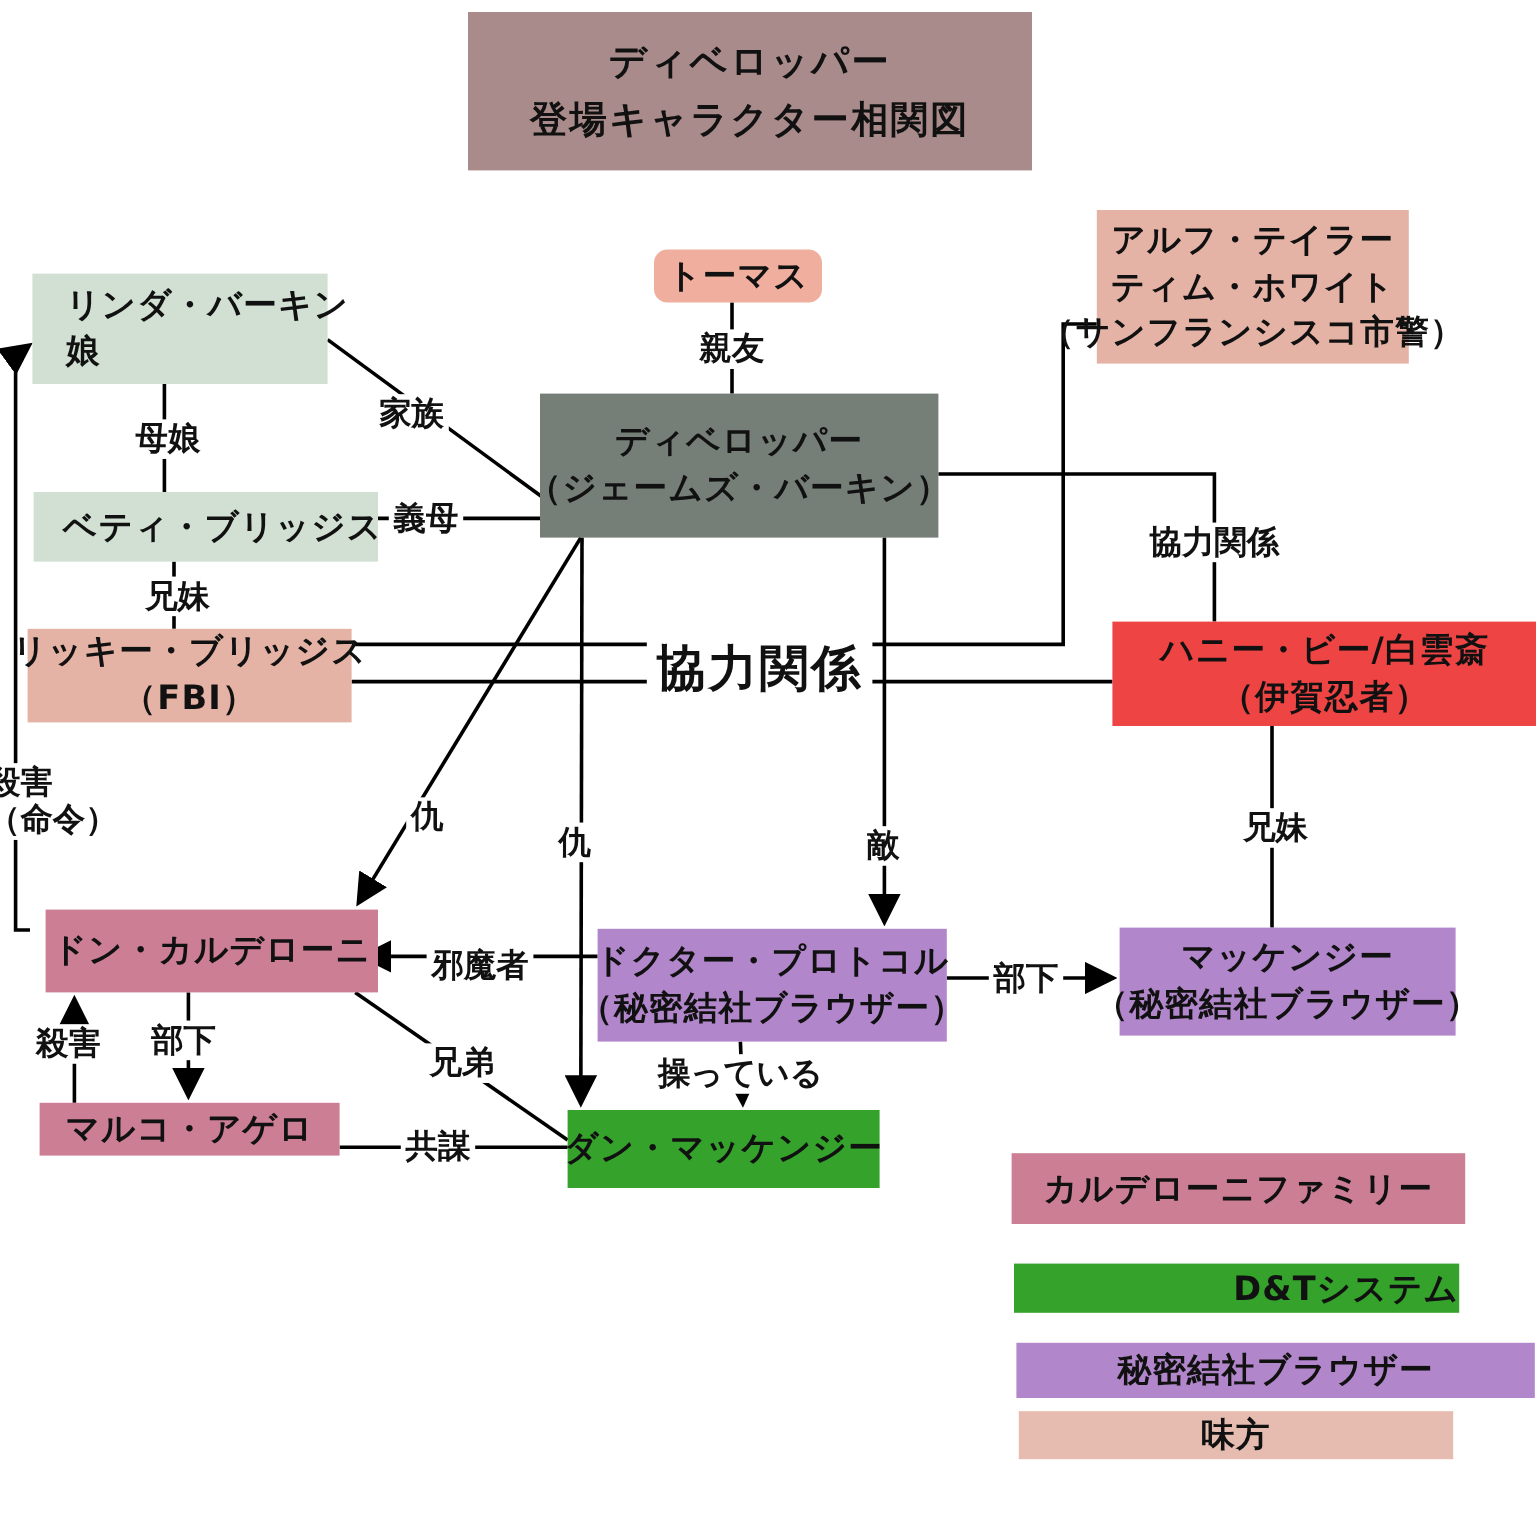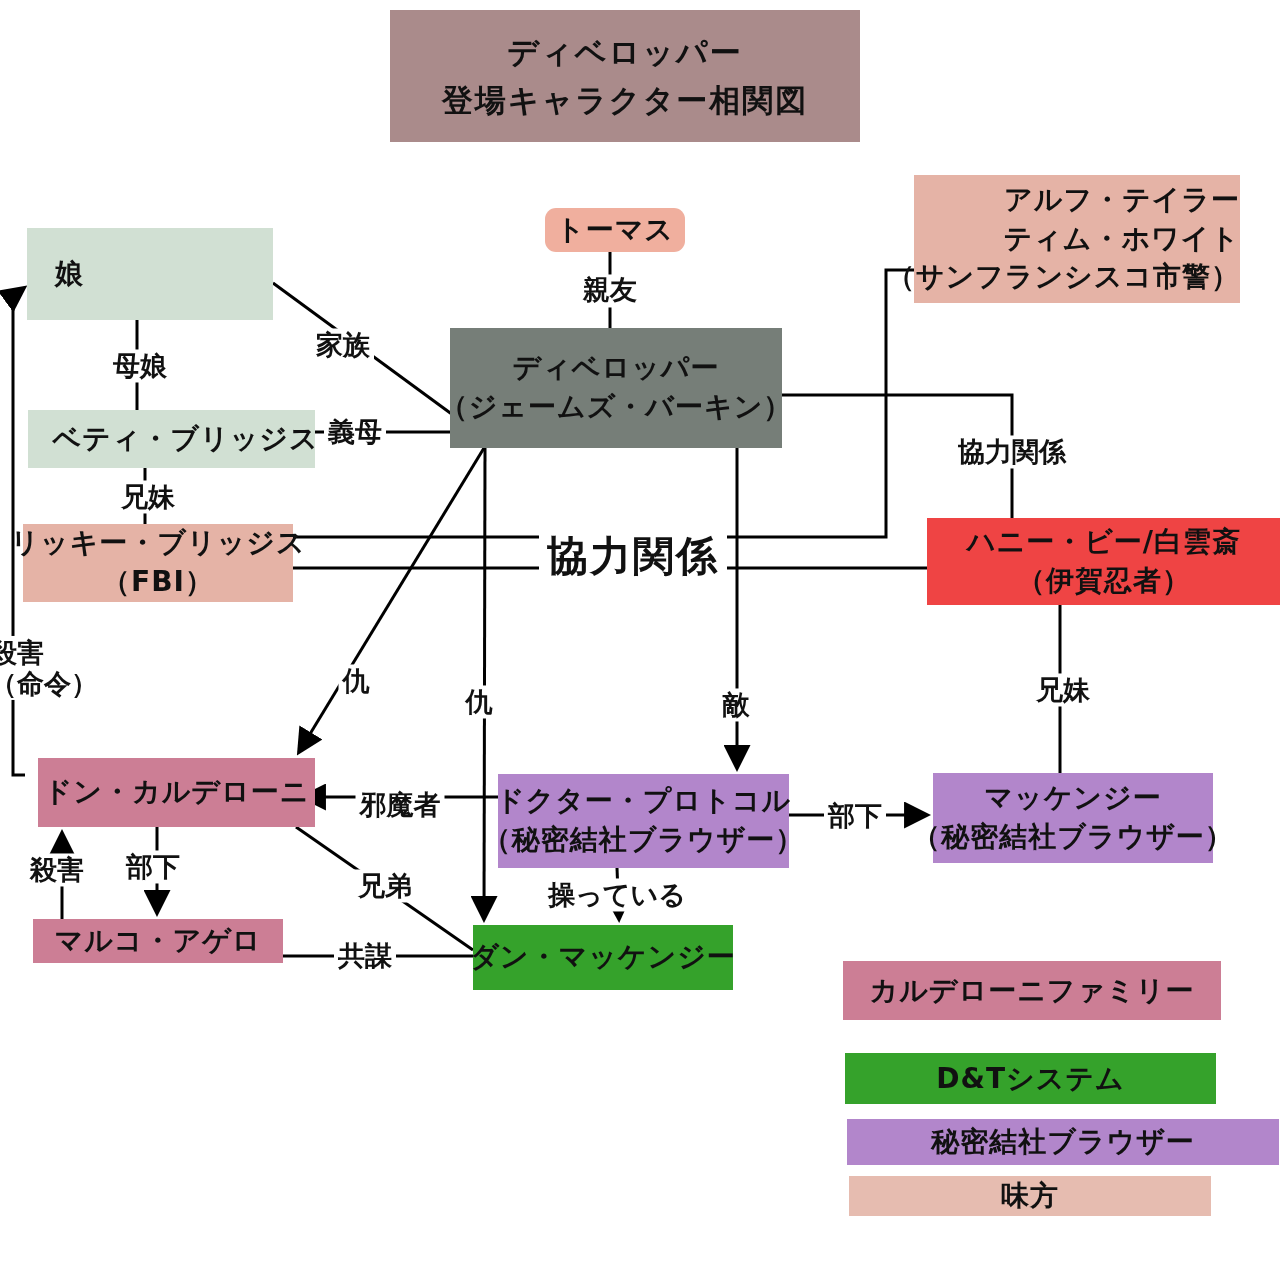--- a/index.html
+++ b/index.html
@@ -64,33 +64,34 @@
       </g>
   </svg>
 
   <div class="title-box" id="title-box" style="background: rgb(170, 139, 139);">
     <div>ディベロッパー</div>
     <div>登場キャラクター相関図</div>
   </div>
 
   <div id="nodes-layer">
       <div class="node left" style="left: 27px; top: 228px; width: 246px; height: 92px; background: rgb(209, 224, 211);">
+        <div>リンダ・バーキン</div>
         <div>娘</div>
       </div>
       <div class="node" style="left: 28px; top: 410px; width: 259px; height: 58px; background: rgb(209, 224, 211); padding-left: 28px;">
         <div>ベティ・ブリッジス</div>
       </div>
       <div class="node" style="left: 545px; top: 208px; width: 140px; height: 44px; background: rgb(240, 175, 158); border-radius: 11px;">
         <div>トーマス</div>
       </div>
       <div class="node" style="left: 450px; top: 328px; width: 332px; height: 120px; background: rgb(118, 126, 120);">
         <div>ディベロッパー</div>
         <div>（ジェームズ・バーキン）</div>
       </div>
-      <div class="node" style="left: 914px; top: 175px; width: 326px; height: 128px; background: rgb(229, 179, 166); align-items: flex-end;">
+      <div class="node" style="left: 914px; top: 175px; width: 260px; height: 128px; background: rgb(229, 179, 166);">
         <div>アルフ・テイラー</div>
         <div>ティム・ホワイト</div>
         <div>（サンフランシスコ市警）</div>
       </div>
       <div class="node" style="left: 23px; top: 524px; width: 270px; height: 78px; background: rgb(229, 179, 166); text-align: center;">
         <div>リッキー・ブリッジス</div>
         <div>（FBI）</div>
       </div>
       <div class="node" style="left: 927px; top: 518px; width: 354px; height: 87px; background: #ef4444;">
         <div>ハニー・ビー/白雲斎</div>
@@ -171,21 +172,21 @@
         <div>共謀</div>
       </div>
       <div class="elabel" style="left: 385px; top: 886px;">
         <div>兄弟</div>
       </div>
     </div>
   <div id="legend-layer">
       <div class="legend-box" style="left: 843px; top: 961px; width: 378px; height: 59px; background: rgb(204, 126, 149);">
         <span>カルデローニファミリー</span>
       </div>
-      <div class="legend-box" style="left: 845px; top: 1053px; width: 371px; height: 51px; background: rgb(53, 162, 43);">
+      <div class="legend-box" style="left: 845px; top: 1053px; width: 371px; height: 41px; background: rgb(53, 162, 43); justify-content: flex-end;">
         <span>D&amp;Tシステム</span>
       </div>
       <div class="legend-box" style="left: 847px; top: 1119px; width: 432px; height: 46px; background: rgb(178, 134, 203);">
         <span>秘密結社ブラウザー</span>
       </div>
       <div class="legend-box" style="left: 849px; top: 1176px; width: 362px; height: 40px; background: rgb(230, 188, 176);">
         <span>味方</span>
       </div>
     </div>
 </div>

